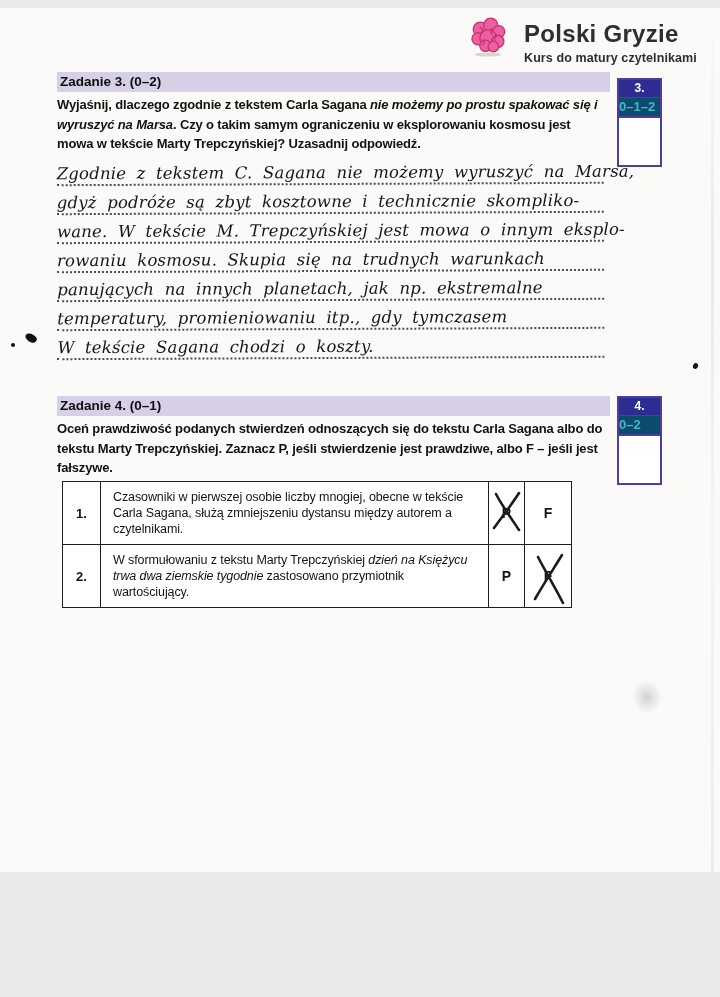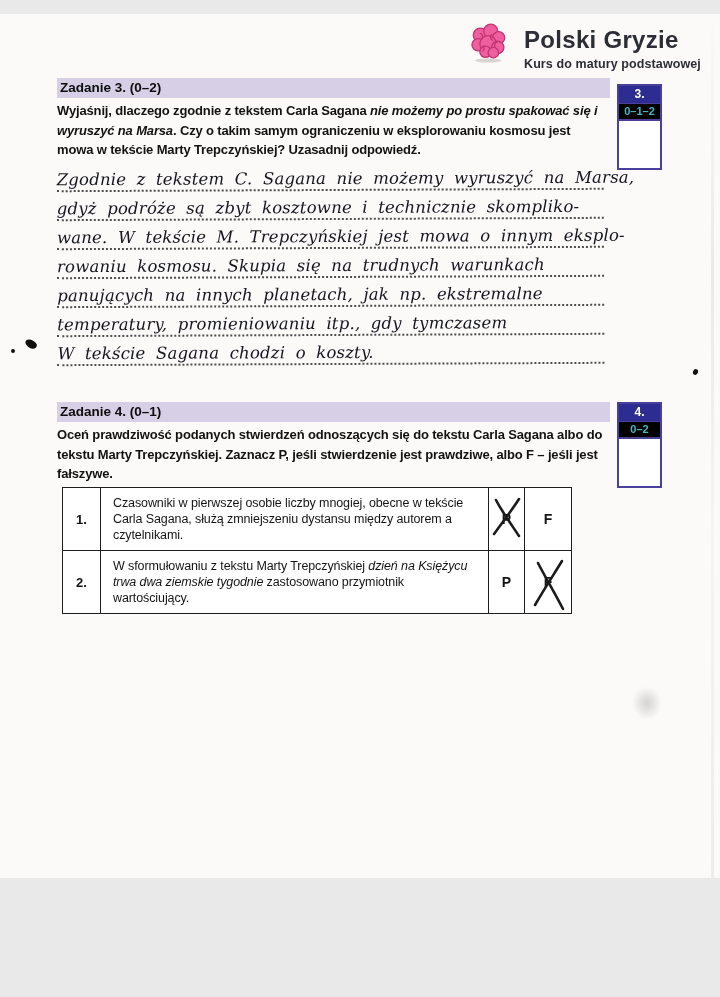--- a/index.html
+++ b/index.html
@@ -1,36 +1,36 @@
 <!DOCTYPE html>
 <html><head>
 <meta charset="utf-8">
 <style>
   * { margin:0; padding:0; box-sizing:border-box; }
   html,body { background:#e9e9e9; }
   .page {
-    position:relative; width:720px; height:864px; margin:14px auto;
+    position:relative; width:720px; height:864px; margin:8px auto;
     background:#fbfaf8; overflow:hidden;
     font-family:"Liberation Sans", sans-serif; color:#141414;
   }
   
   .logo { position:absolute; left:468px; top:8px; display:flex; gap:14px; align-items:flex-start; }
   .logo svg { display:block; }
   .logo-text { padding-top:4px; }
   .logo-title { font-size:24px; font-weight:900; color:#2d2d35; letter-spacing:0.3px; }
   .logo-sub { font-size:12.5px; font-weight:bold; color:#2d2d35; margin-top:3px; letter-spacing:0.1px; }
   
   .task { position:absolute; left:57px; width:553px; }
   .task-bar { background:#d7cfe5; font-weight:bold; font-size:13.5px; padding:2px 3px 3px 3px; color:#0d0d0d; }
   .prompt { font-weight:bold; font-size:13px; line-height:19.5px; letter-spacing:-0.15px; margin-top:3px; color:#121212; }
   .prompt i { font-style:italic; }
   
   .mbox { position:absolute; left:617px; width:45px; border:2px solid #4a3f9b; background:#fff; }
   .mbox-num { background:#2d2d91; color:#fff; font-weight:bold; font-size:12px; text-align:center; padding:1px 0 2px 0; }
-  .mbox-score { background:#000000; color:#45b7c6; font-weight:bold; font-size:11px; text-align:center; padding:1px 0 2px 0; border-top:1px solid #4a3f9b; border-bottom:2px solid #4a3f9b; }
+  .mbox-score { background:#0c4a6e; color:#45b7c6; font-weight:bold; font-size:13px; padding:1px 0 2px 0; border-top:1px solid #4a3f9b; border-bottom:2px solid #4a3f9b; }
   .mbox-blank { height:47px; background:#fff; }
   
   .answers { position:absolute; left:57px; top:148px; width:547px; transform:rotate(-0.25deg); }
   .ans-line {
     height:29px; border-bottom:2px dotted #4d4d4d;
     display:flex; align-items:flex-end; padding-bottom:1px;
     font-family:"DejaVu Serif", serif; font-style:italic;
     font-size:16.5px; color:#15151f; white-space:nowrap;
     word-spacing:5px; letter-spacing:0.2px; overflow:visible;
   }
@@ -80,21 +80,21 @@
         <g fill="none" stroke="#c2346f" stroke-width="1.4" stroke-linecap="round">
           <path d="M14 12 q4 2 2 6"></path>
           <path d="M27 13 q-3 4 1 7"></path>
           <path d="M33 22 q-4 2 -2 6"></path>
           <path d="M17 26 q3 3 0 6"></path>
         </g>
       </svg>
     </span>
     <span class="logo-text">
       <div class="logo-title">Polski Gryzie</div>
-      <div class="logo-sub">Kurs do matury podstawowej</div>
+      <div class="logo-sub">Kurs do matury czytelnikami</div>
     </span>
   </div>
 
   <div class="task" style="top:64px;">
     <div class="task-bar">Zadanie 3. (0–2)</div>
     <div class="prompt"><span>Wyjaśnij, dlaczego zgodnie z tekstem Carla Sagana </span><i>nie możemy po prostu spakować się i wyruszyć na Marsa</i><span>. Czy o takim samym ograniczeniu w eksplorowaniu kosmosu jest mowa w tekście Marty Trepczyńskiej? Uzasadnij odpowiedź.</span></div>
   </div>
 
   <div class="mbox" style="top:70px;">
     <div class="mbox-num">3.</div>

